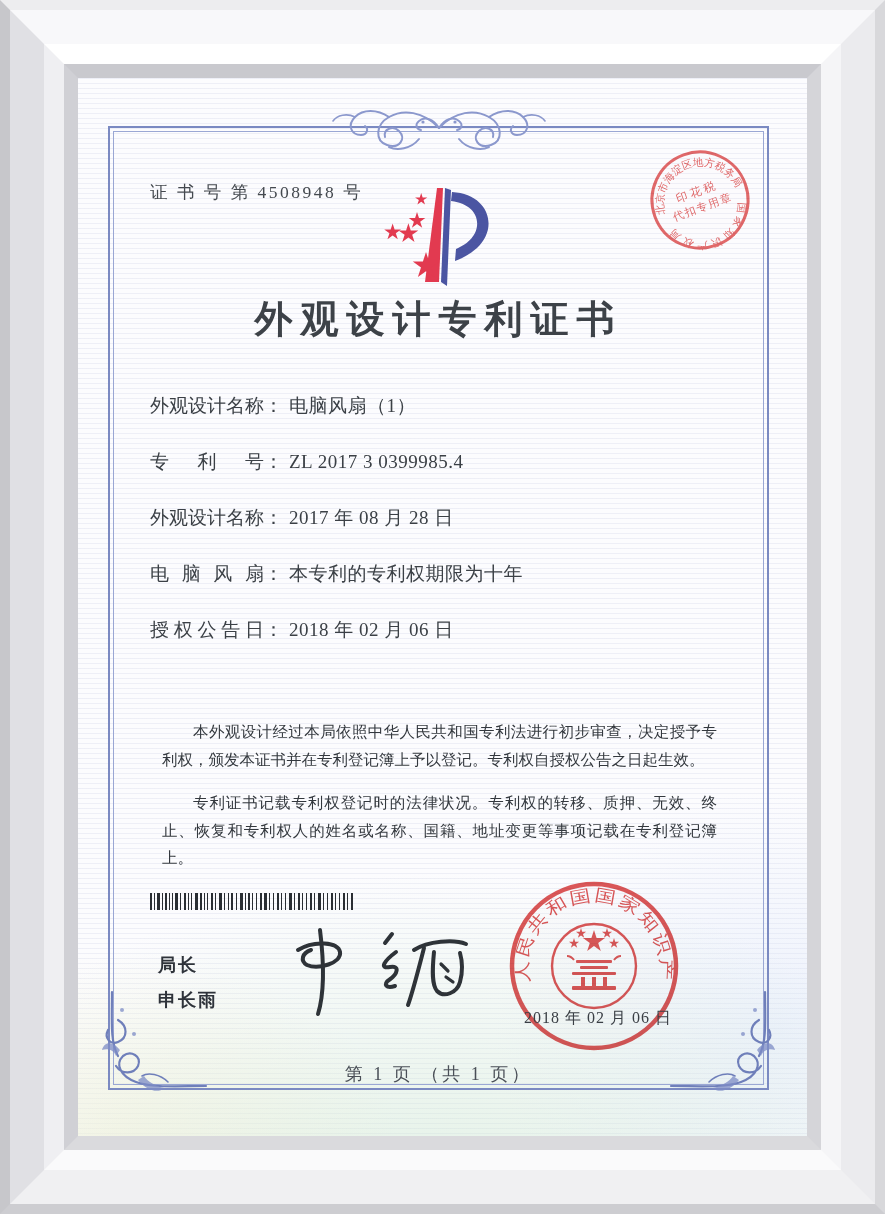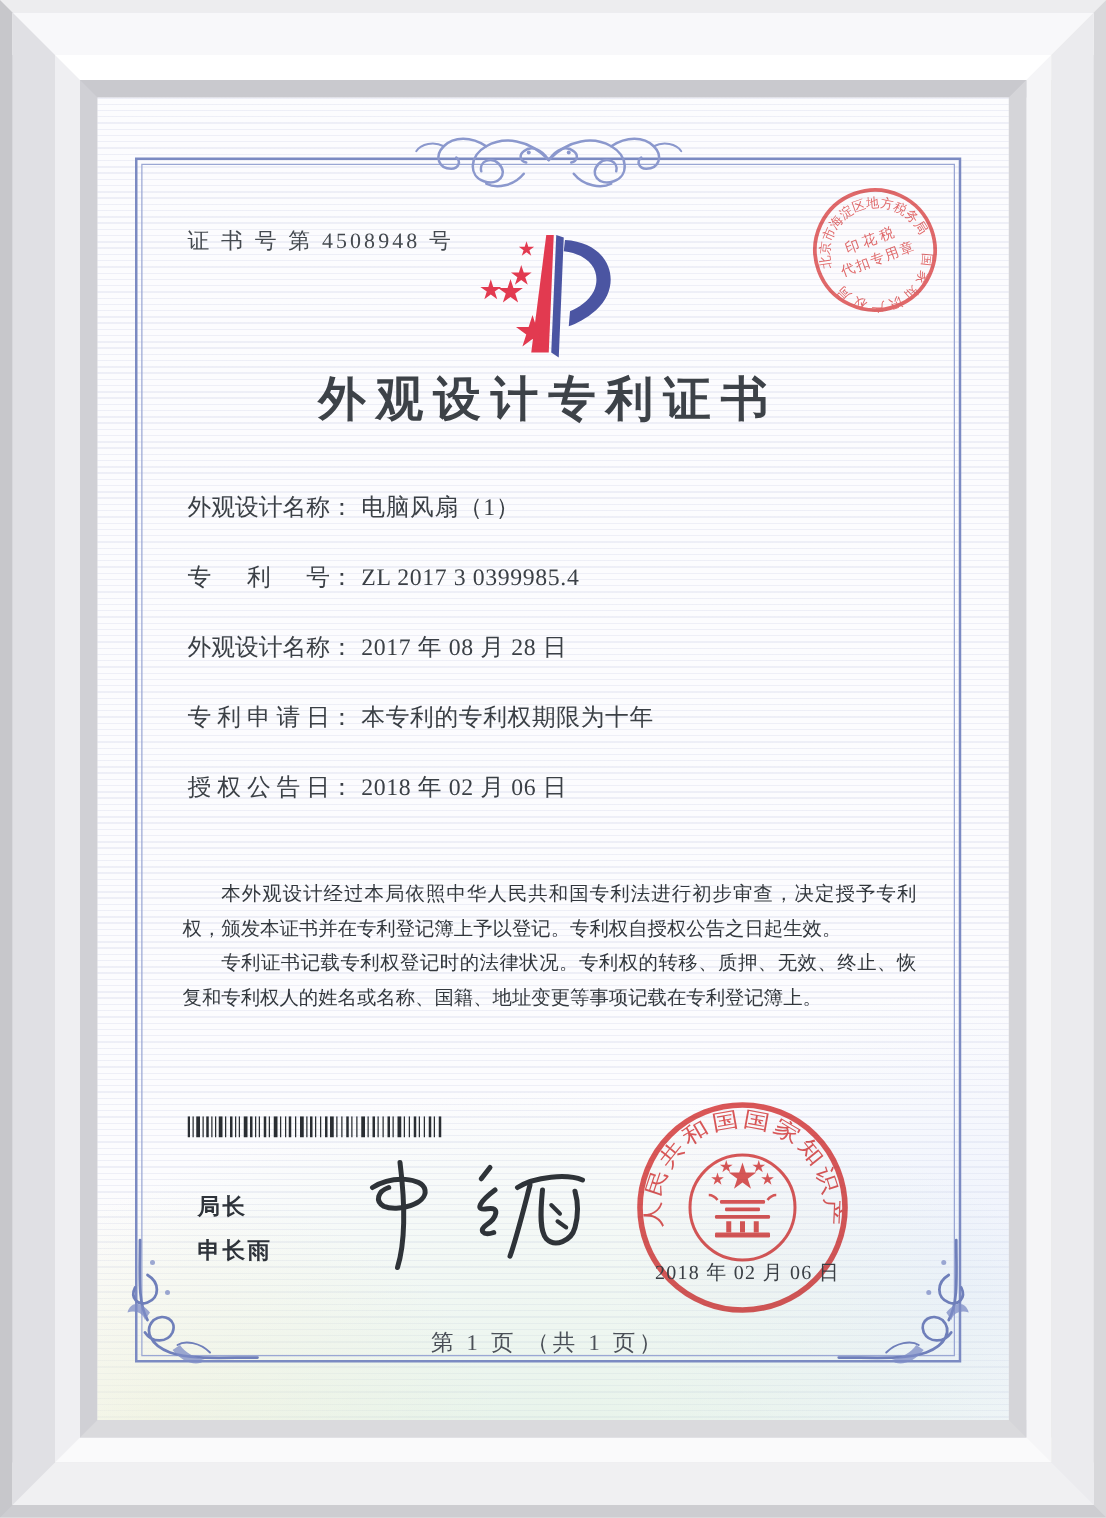--- a/index.html
+++ b/index.html
@@ -32,21 +32,21 @@
   .logo{position:absolute;top:58px;left:50%;transform:translateX(-50%);}
   .title{position:absolute;top:166px;left:0;right:0;text-align:center;font-size:38px;font-weight:600;letter-spacing:8px;color:#3d4248;}
   
   .fields{position:absolute;left:40px;right:36px;top:265px;}
   .field{height:26px;margin-bottom:30px;font-size:19px;color:#3b4046;white-space:nowrap;}
   .flabel{display:inline-block;width:6em;text-align:justify;text-align-last:justify;}
   .fcolon{display:inline-block;margin-right:6px;}
   .fvalue{letter-spacing:.5px;}
   
   .paras{position:absolute;left:36px;right:34px;top:574px;font-size:15.5px;line-height:27.5px;color:#33383e;text-align:justify;}
-  .paras p{margin:0;text-indent:2em;}
+  .paras p{margin:16px;text-indent:2em;}
   
   .barcode{position:absolute;left:40px;top:765px;}
   .signer{position:absolute;left:48px;top:820px;font-size:18px;line-height:35px;color:#2e333a;font-weight:700;letter-spacing:2px;font-family:"Liberation Sans","DejaVu Sans",sans-serif;}
   .signature{position:absolute;left:158px;top:788px;}
   .main-seal{position:absolute;left:398px;top:752px;mix-blend-mode:multiply;opacity:.92;}
   .seal-date{position:absolute;left:414px;top:880px;width:180px;font-size:16px;letter-spacing:1px;color:#3a3f45;z-index:5;}
   .footer-page{position:absolute;left:0;right:0;top:934px;text-align:center;font-size:18px;letter-spacing:3px;color:#4a4f57;}
   .tax-seal{position:absolute;left:538px;top:20px;transform:rotate(-20deg);opacity:.88;mix-blend-mode:multiply;}
   svg text{font-family:"Liberation Serif","DejaVu Serif",serif;}
 </style>
@@ -122,21 +122,21 @@
             <path d="M79,6 C116,8 126,42 104,62 C96,69 88,73 82,75 L83,63 C90,60 98,55 102,47 C108,34 102,18 78,15 Z"></path>
           </g>
         </svg>
 
         <div class="title">外观设计专利证书</div>
 
         <div class="fields">
           <div class="field"><span class="flabel">外观设计名称</span><span class="fcolon">：</span><span class="fvalue">电脑风扇（1）</span></div>
           <div class="field"><span class="flabel">专利号</span><span class="fcolon">：</span><span class="fvalue">ZL 2017 3 0399985.4</span></div>
           <div class="field"><span class="flabel">外观设计名称</span><span class="fcolon">：</span><span class="fvalue">2017 年 08 月 28 日</span></div>
-          <div class="field"><span class="flabel">专利申请日</span><span class="fcolon">：</span><span class="fvalue">本专利的专利权期限为十年</span></div>
+          <div class="field"><span class="flabel">电脑风扇</span><span class="fcolon">：</span><span class="fvalue">本专利的专利权期限为十年</span></div>
           <div class="field"><span class="flabel">授权公告日</span><span class="fcolon">：</span><span class="fvalue">2018 年 02 月 06 日</span></div>
         </div>
 
         <div class="paras">
           <p>本外观设计经过本局依照中华人民共和国专利法进行初步审查，决定授予专利权，颁发本证书并在专利登记簿上予以登记。专利权自授权公告之日起生效。</p>
           <p>专利证书记载专利权登记时的法律状况。专利权的转移、质押、无效、终止、恢复和专利权人的姓名或名称、国籍、地址变更等事项记载在专利登记簿上。</p>
         </div>
 
         <svg class="barcode" width="205" height="17" viewBox="0 0 205 17">
           <g fill="#2a2e33">

